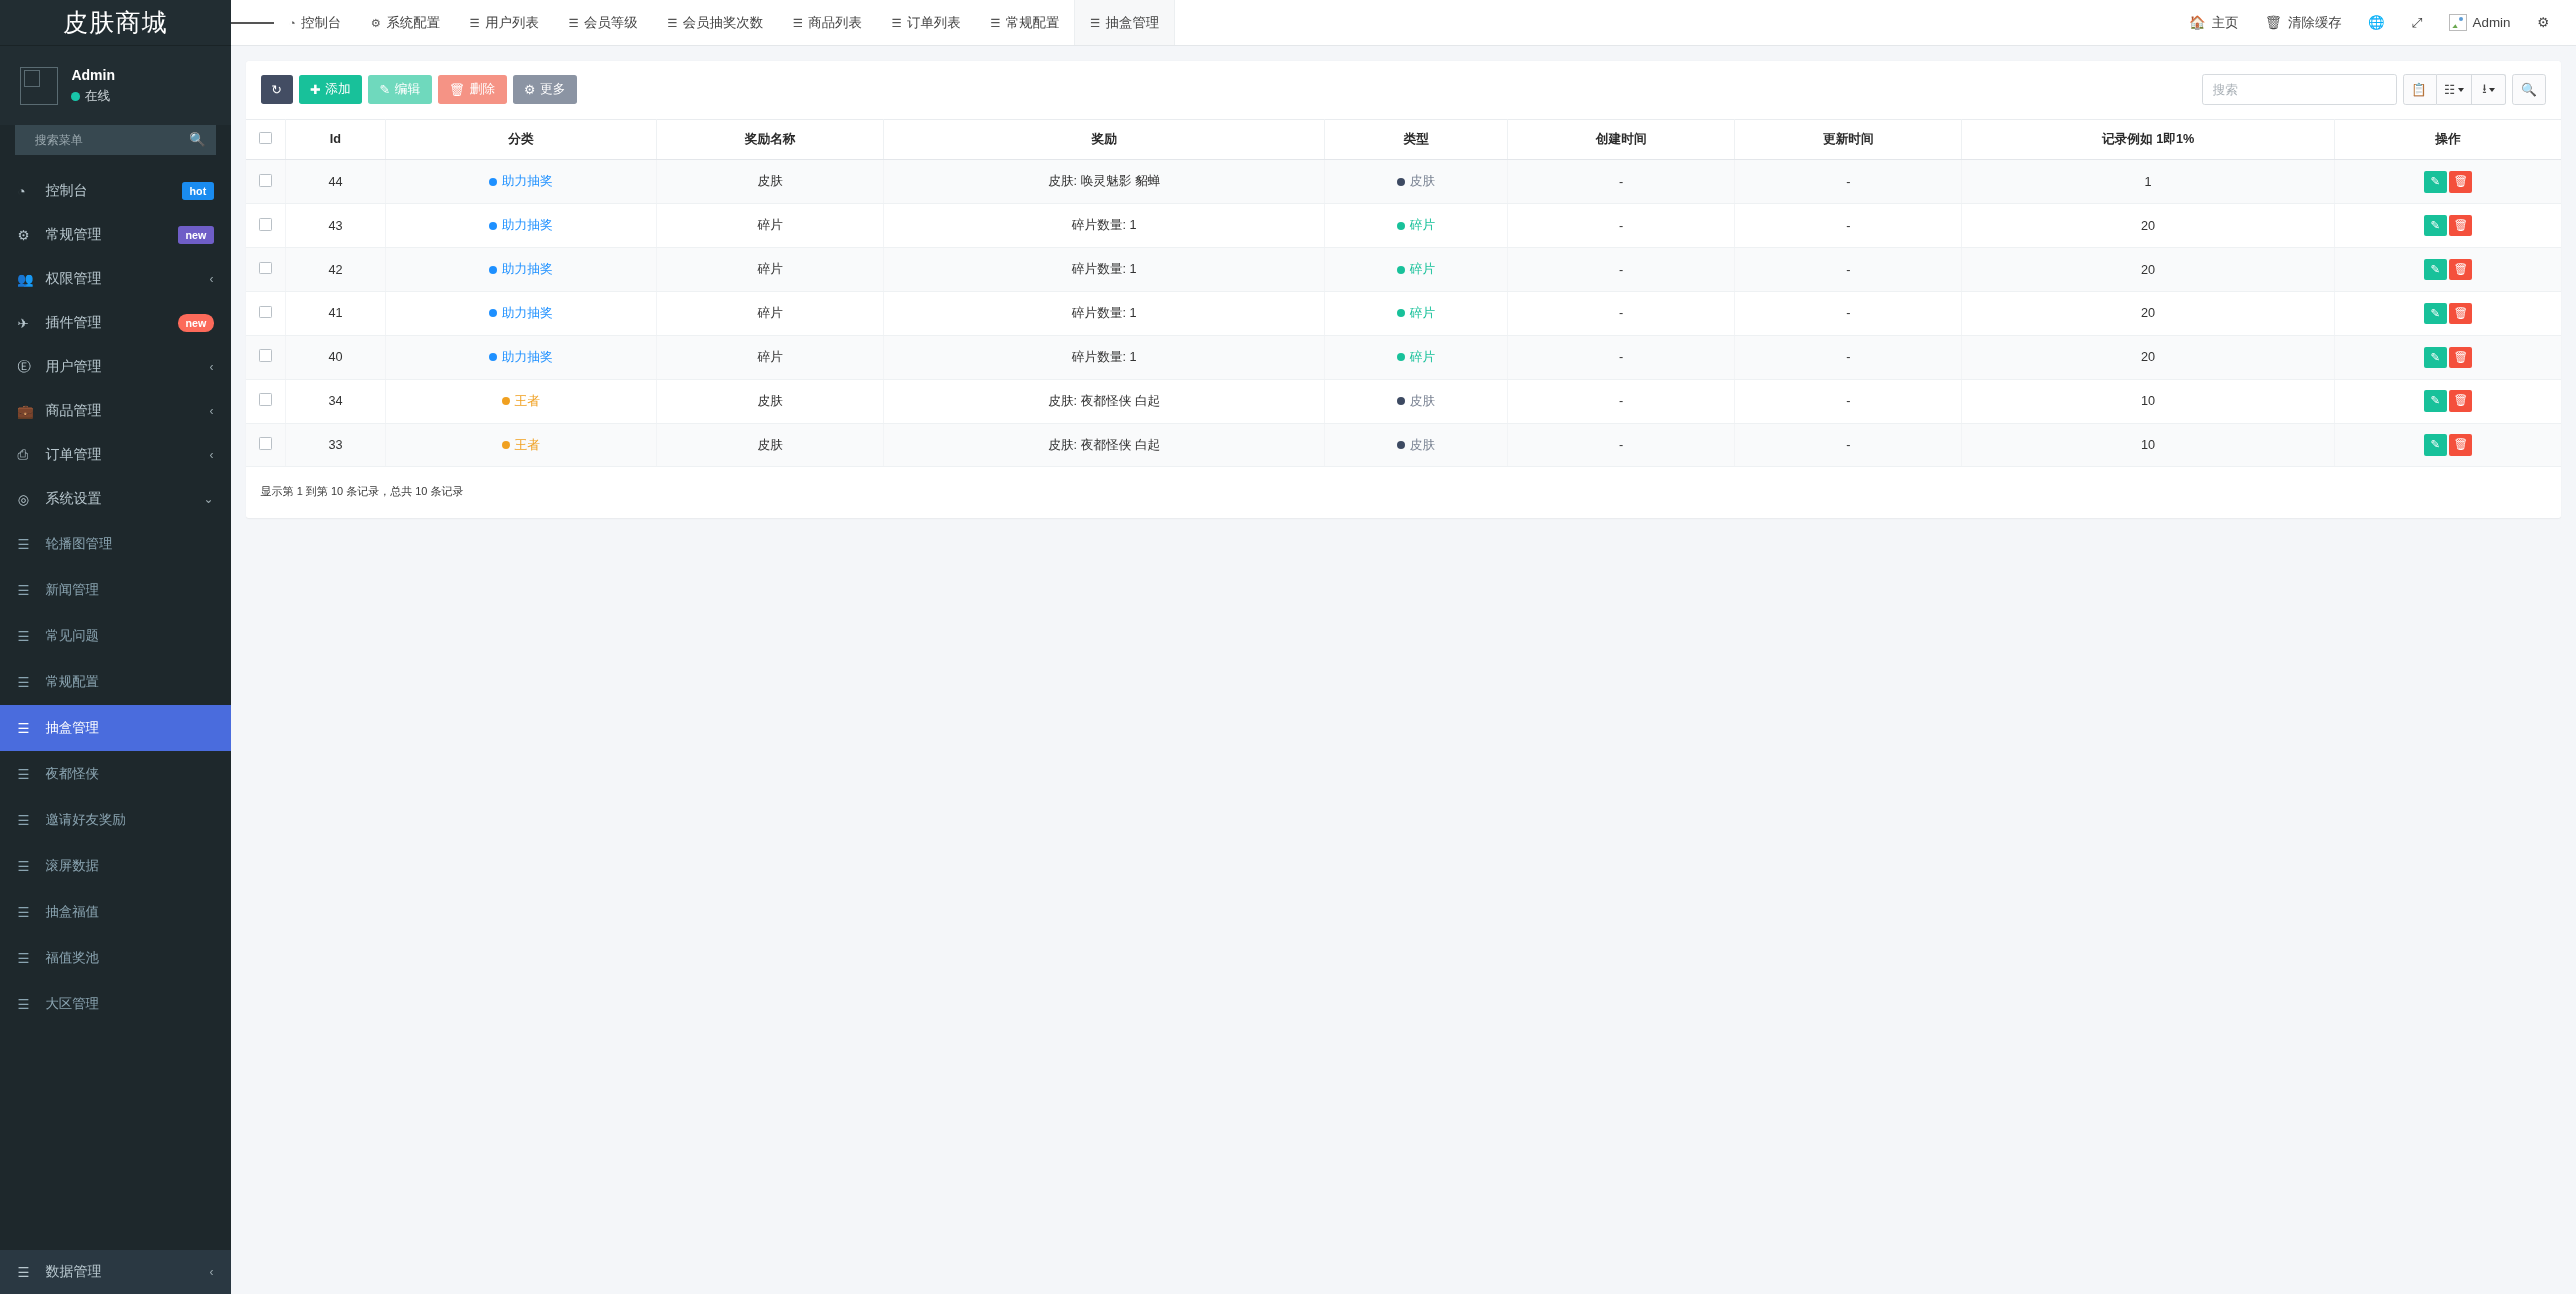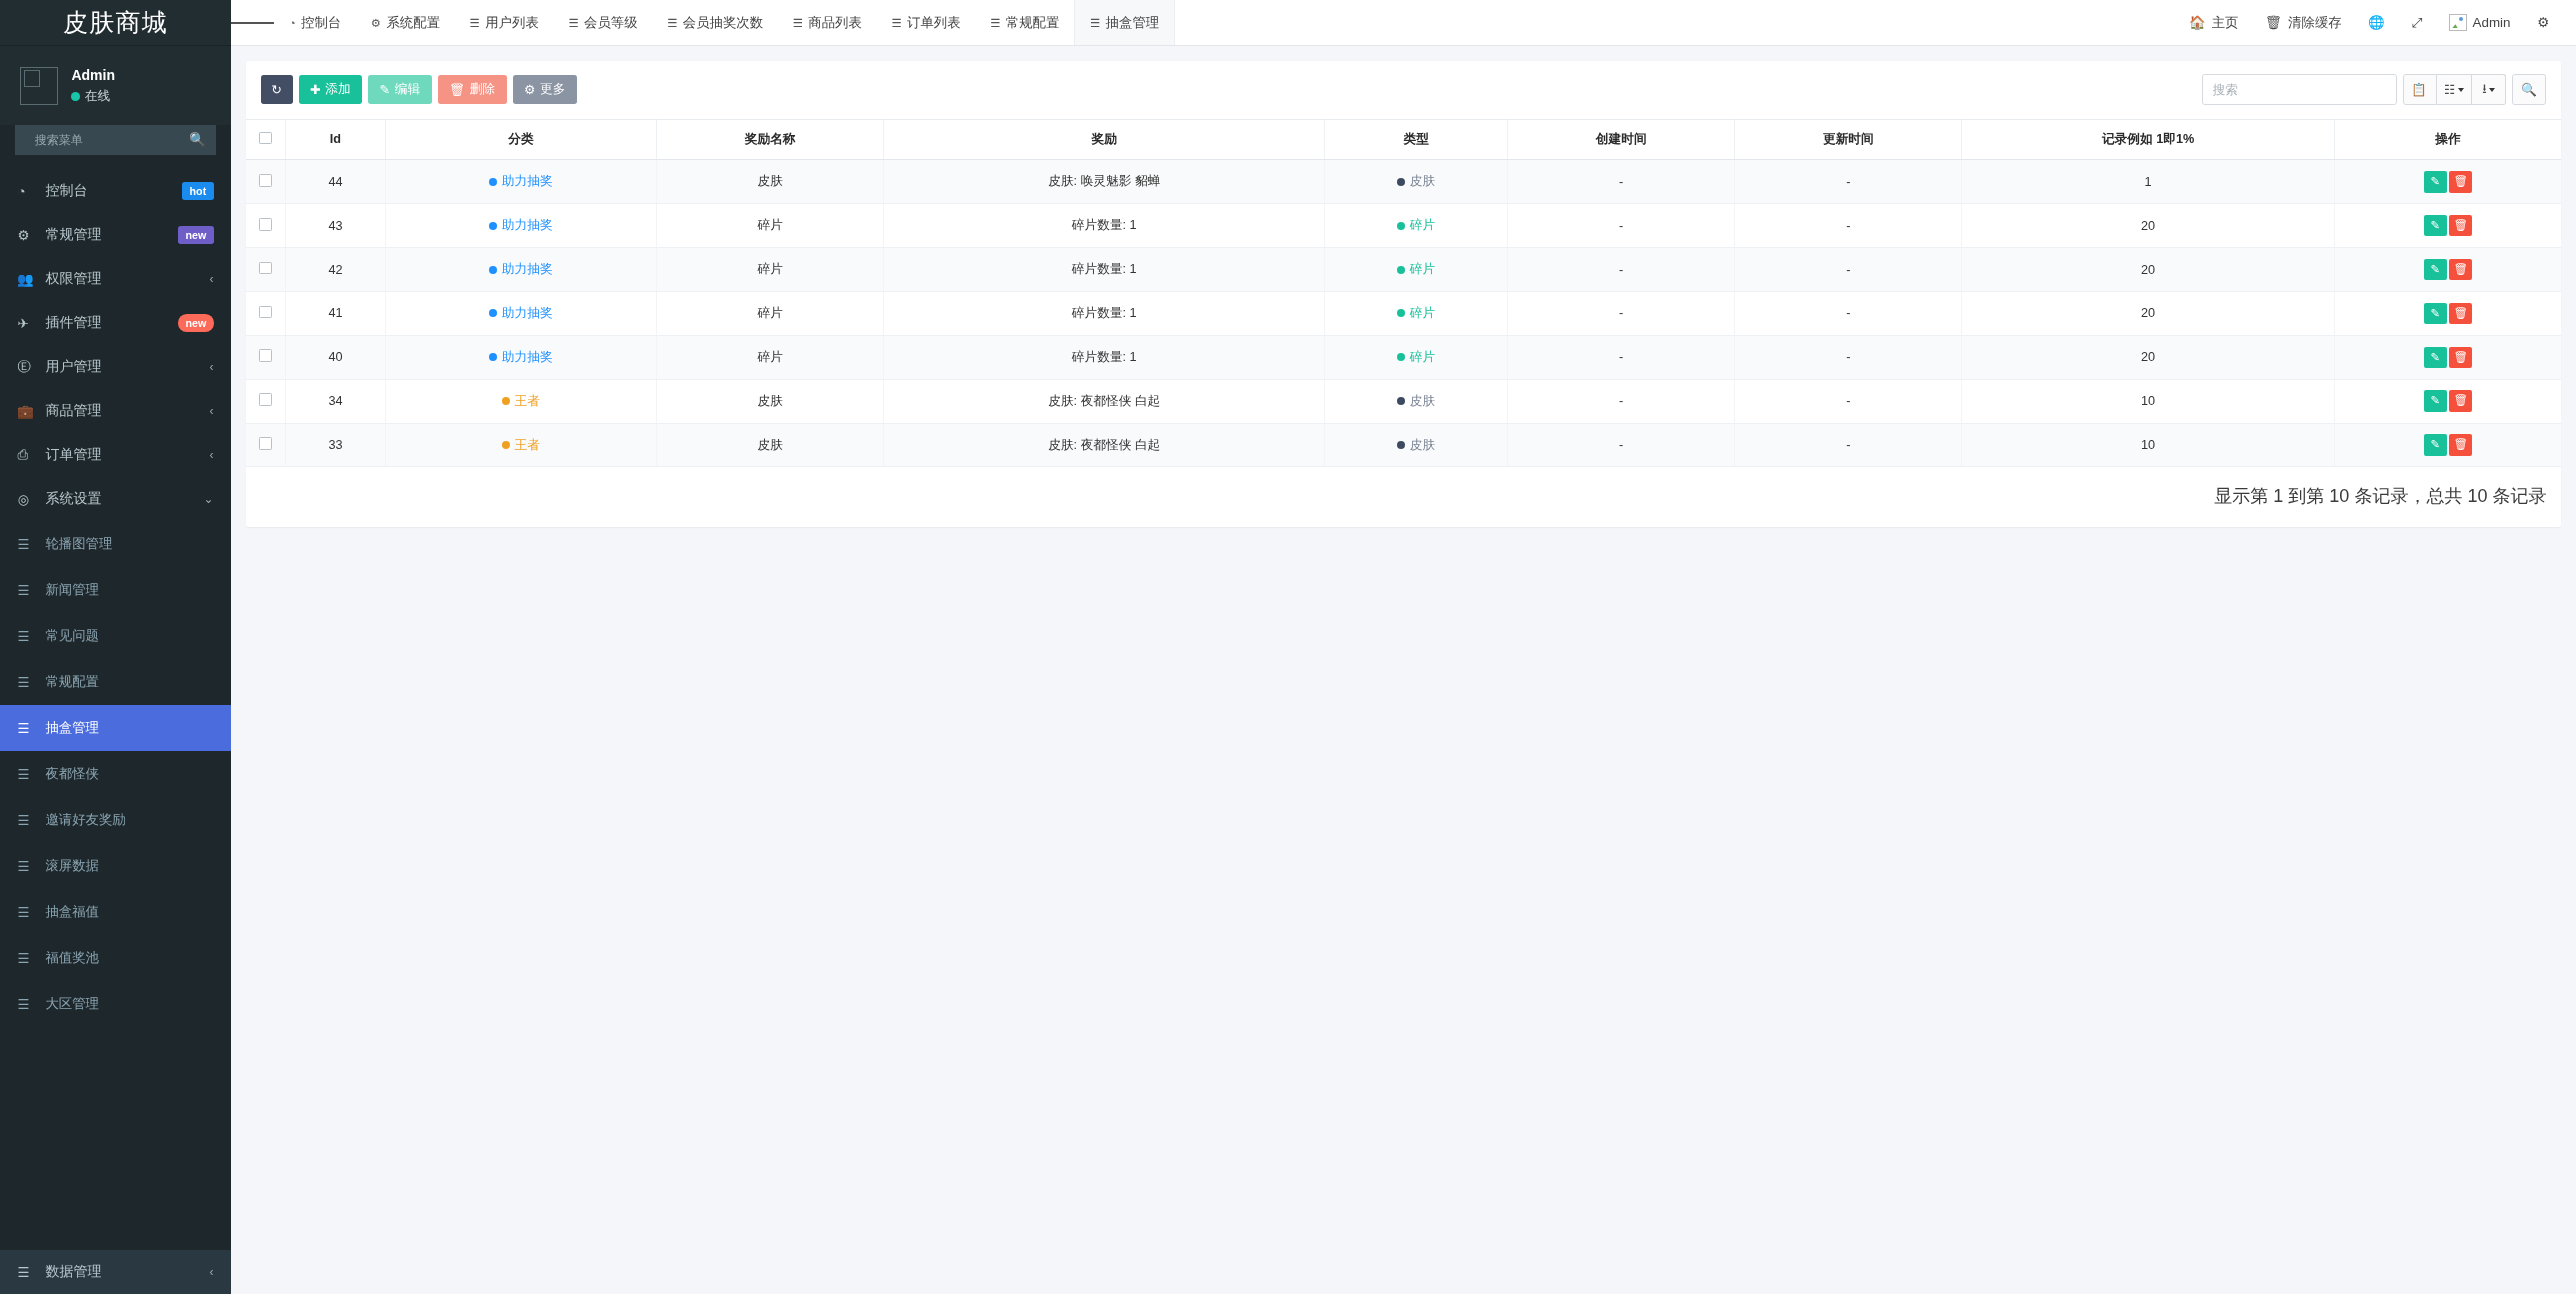--- a/index.html
+++ b/index.html
@@ -174,21 +174,21 @@
   .chk { width: 12.7px; height: 12.7px; border: 0.7px solid #b9c0c6; border-radius: 1.3px; background: #fff; display: inline-block; cursor:pointer; }
   .tagdot { width: 8px; height: 8px; border-radius: 50%; display: inline-block; margin-right: 4.7px; vertical-align: middle; }
   .tagtxt { vertical-align: middle; }
   .actbtn {
     width: 23px; height: 21.5px; border-radius: 2px; border: none; color: #fff;
     font-size: 11.4px; cursor: pointer; margin: 0 1.3px; line-height: 1;
     display: inline-flex; align-items:center; justify-content:center;
   }
   .act-edit { background: #18c19a; }
   .act-del { background: #f4503c; }
-  .tfoot { padding: 17px 14.8px 19px 14.8px; font-size: 18px; color: #3a3a3a; text-align: right; }
+  .tfoot { padding: 17px 14.8px 19px 14.8px; font-size: 11px; color: #3a3a3a; }
   .colw-chk { width: 40px; }
 </style>
 </head>
 <body>
 
 <div class="app">
 
   <aside class="sidebar">
     <div class="brand">皮肤商城</div>
 

